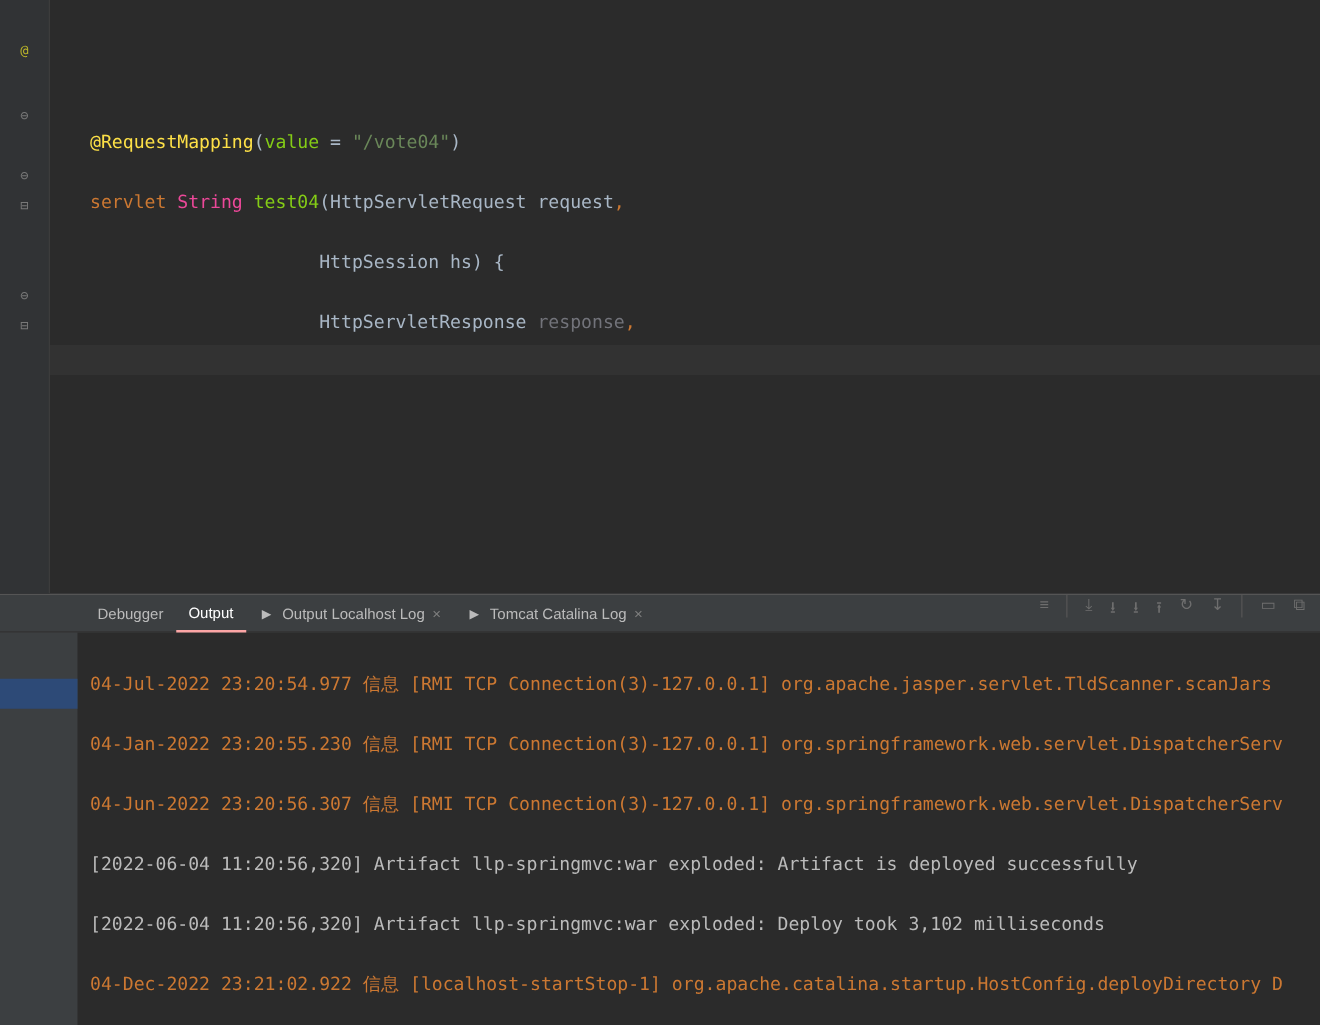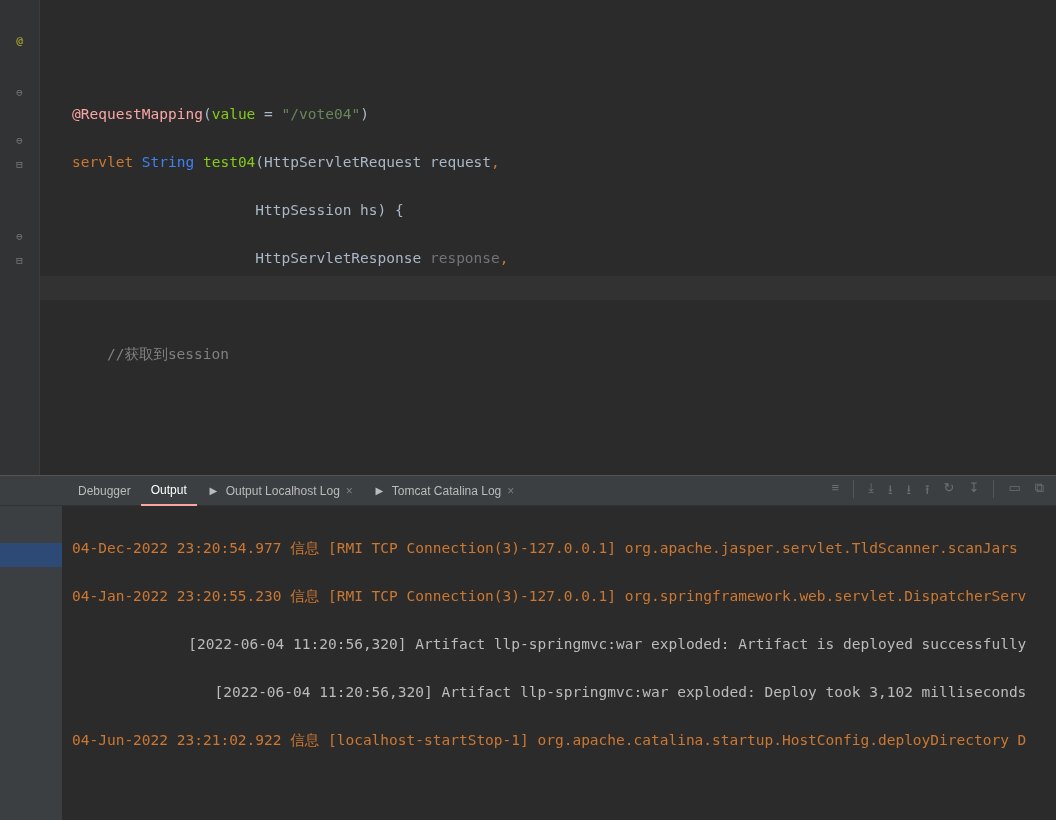--- a/index.html
+++ b/index.html
@@ -37,23 +37,23 @@
   }
   .code {
     flex: 1;
     padding: 6px 0 6px 32px;
     line-height: 24px;
     font-size: 14.5px;
     white-space: pre;
     position: relative;
   }
   .code-line { height: 24px; }
-  .kw-anno { color: #fca5a5; }
+  .kw-anno { color: #fde047; }
   .kw-pub  { color: #cc7832; }
-  .type    { color: #3b82f6; }
+  .type    { color: #ec4899; }
   .method  { color: #84cc16; }
   .str     { color: #6a8759; }
   .comment { color: #808080; }
   .semi    { color: #cc7832; }
   .hl-line {
     position: absolute;
     left: 0; right: 0;
     height: 24px;
     background: #323232;
     z-index: -1;
@@ -69,21 +69,20 @@
     display: flex;
     flex-direction: column;
     background: #2b2b2b;
   }
   .tw-body {
     flex: 1;
     display: flex;
   }
   .tabs {
     display: flex;
-    align-items: center;
     height: 30px;
     background: #3c3f41;
     padding-left: 68px;
     font-family: -apple-system, 'Segoe UI', sans-serif;
     font-size: 12px;
     color: #bbbbbb;
     gap: 0;
     border-bottom: 1px solid #323232;
   }
   .tab {
@@ -119,21 +118,21 @@
     overflow: hidden;
     display: flex;
   }
   .console-lines {
     padding-left: 10px;
     line-height: 24px;
     font-size: 14.5px;
     white-space: pre;
   }
   .log-info { color: #cc7832; }
-  .log-plain { color: #bbbbbb; text-align: right; }
+  .log-plain { color: #bbbbbb; }
   .selected-row {
     background: #0d293e;
     height: 24px;
     position: absolute;
     left: 0; right: 0;
   }
   .side-strip {
     width: 62px;
     background: #3c3f41;
     position: relative;
@@ -152,21 +151,20 @@
     <span class="gutter-icon" style="top:254px">⊟</span>
   </div>
   <div class="code">
     <div class="hl-line" style="top:276px"></div>
 <div class="code-line">&nbsp;</div>
 <div class="code-line"><span class="kw-anno">@RequestMapping</span>(<span class="method">value</span><span> = </span><span class="str">"/vote04"</span>)</div>
 <div class="code-line"><span class="kw-pub">servlet</span> <span class="type">String</span> <span class="method">test04</span>(<span>HttpServletRequest request</span><span class="semi">,</span></div>
 <div class="code-line">                     <span>HttpSession hs) {</span></div>
 <div class="code-line">                     <span>HttpServletResponse</span> <span style="color:#72737a">response</span><span class="semi">,</span></div>
 <div class="code-line">&nbsp;</div>
-<div class="code-line">    <span class="comment">//获取到session</span></div>
 
 
 
 
 
 
 
 
 
 
@@ -207,25 +205,26 @@
       <span>▭</span>
       <span>⧉</span>
     </div>
   </div>
   <div class="tw-body">
     <div class="side-strip">
       <div class="selected-row" style="top:37px;background:#2d4a77"></div>
     </div>
     <div class="console">
       <div class="console-lines">
-<div class="log-info">04-Dec-2022 23:20:54.977 信息 [RMI TCP Connection(3)-127.0.0.1] org.apache.jasper.servlet.TldScanner.scanJars </div>
+<div class="log-info">04-Jul-2022 23:20:54.977 信息 [RMI TCP Connection(3)-127.0.0.1] org.apache.jasper.servlet.TldScanner.scanJars </div>
 <div class="log-info">04-Jan-2022 23:20:55.230 信息 [RMI TCP Connection(3)-127.0.0.1] org.springframework.web.servlet.DispatcherServ</div>
+<div class="log-info">04-Jun-2022 23:20:56.307 信息 [RMI TCP Connection(3)-127.0.0.1] org.springframework.web.servlet.DispatcherServ</div>
 <div class="log-plain">[2022-06-04 11:20:56,320] Artifact llp-springmvc:war exploded: Artifact is deployed successfully</div>
 <div class="log-plain">[2022-06-04 11:20:56,320] Artifact llp-springmvc:war exploded: Deploy took 3,102 milliseconds</div>
-<div class="log-info">04-Jun-2022 23:21:02.922 信息 [localhost-startStop-1] org.apache.catalina.startup.HostConfig.deployDirectory D</div>
+<div class="log-info">04-Dec-2022 23:21:02.922 信息 [localhost-startStop-1] org.apache.catalina.startup.HostConfig.deployDirectory D</div>
 
 
 
 
 
 
       </div>
     </div>
   </div>
 </div>

